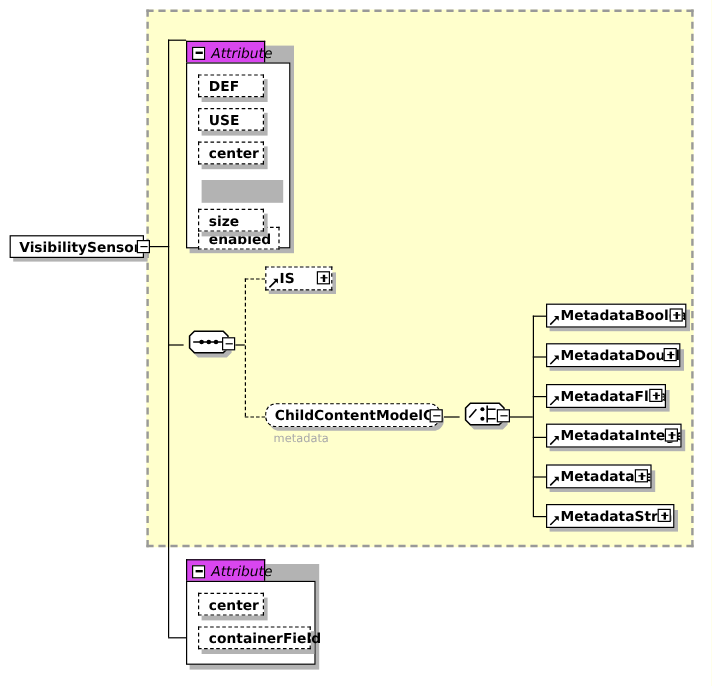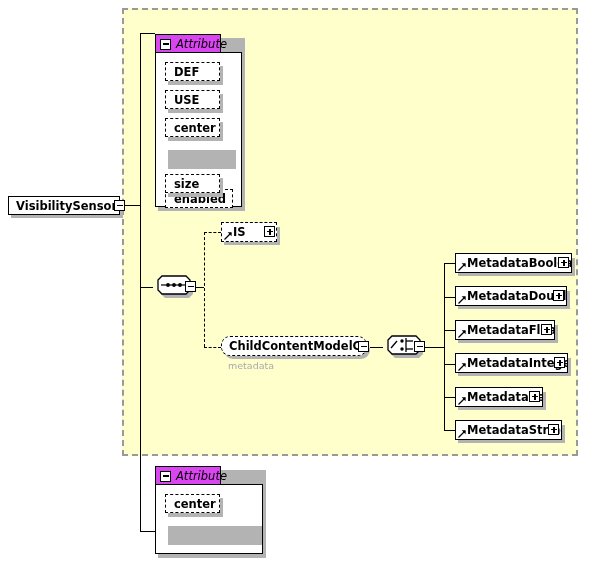--- a/index.html
+++ b/index.html
@@ -290,15 +290,18 @@
       <span class="ahlbl">Attribute</span>
     </div>
     <div class="attr-body" style="top:18px;width:108px;height:70px;"></div>
 
     <div class="shadow" style="left:13px;top:32px;width:55px;height:19px;"></div>
     <div class="attr-row" style="left:10px;top:28px;width:55px;height:19px;">
       <span class="lbl">center</span>
     </div>
 
     <div class="shadow" style="left:13px;top:60px;width:94px;height:19px;"></div>
+    <div class="attr-row" style="left:10px;top:56px;width:94px;height:19px;">
+      <span class="lbl">containerField</span>
+    </div>
   </div>
 
 </div>
 
 </body></html>

